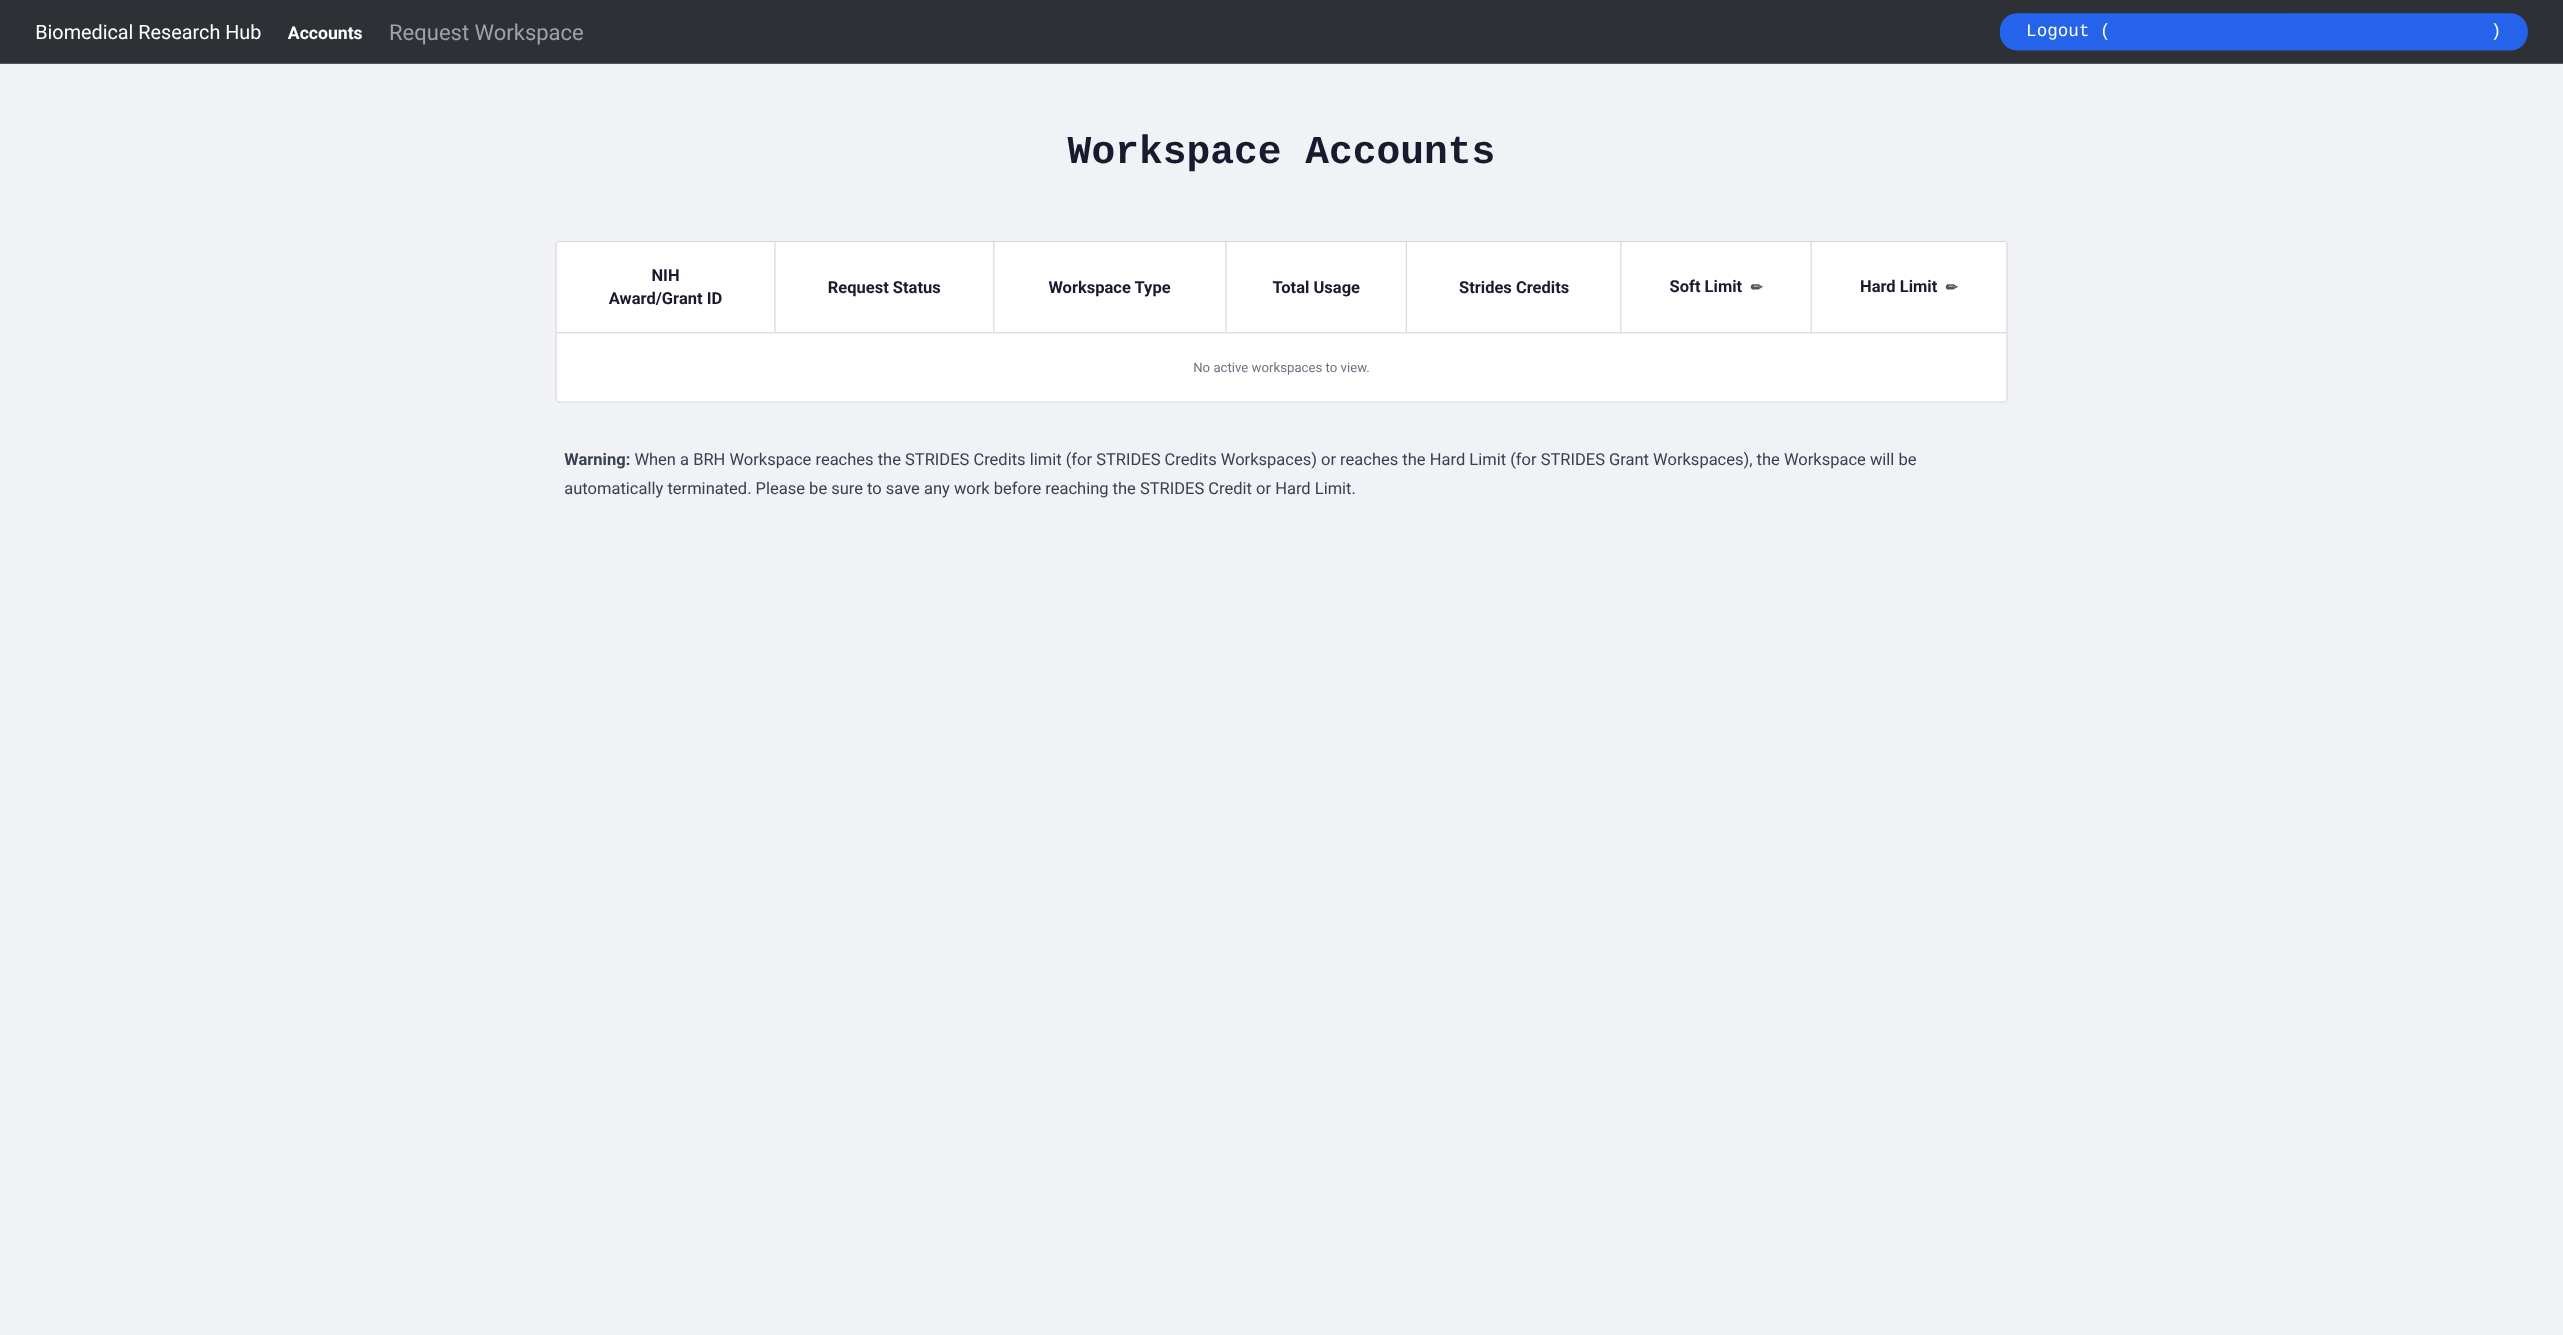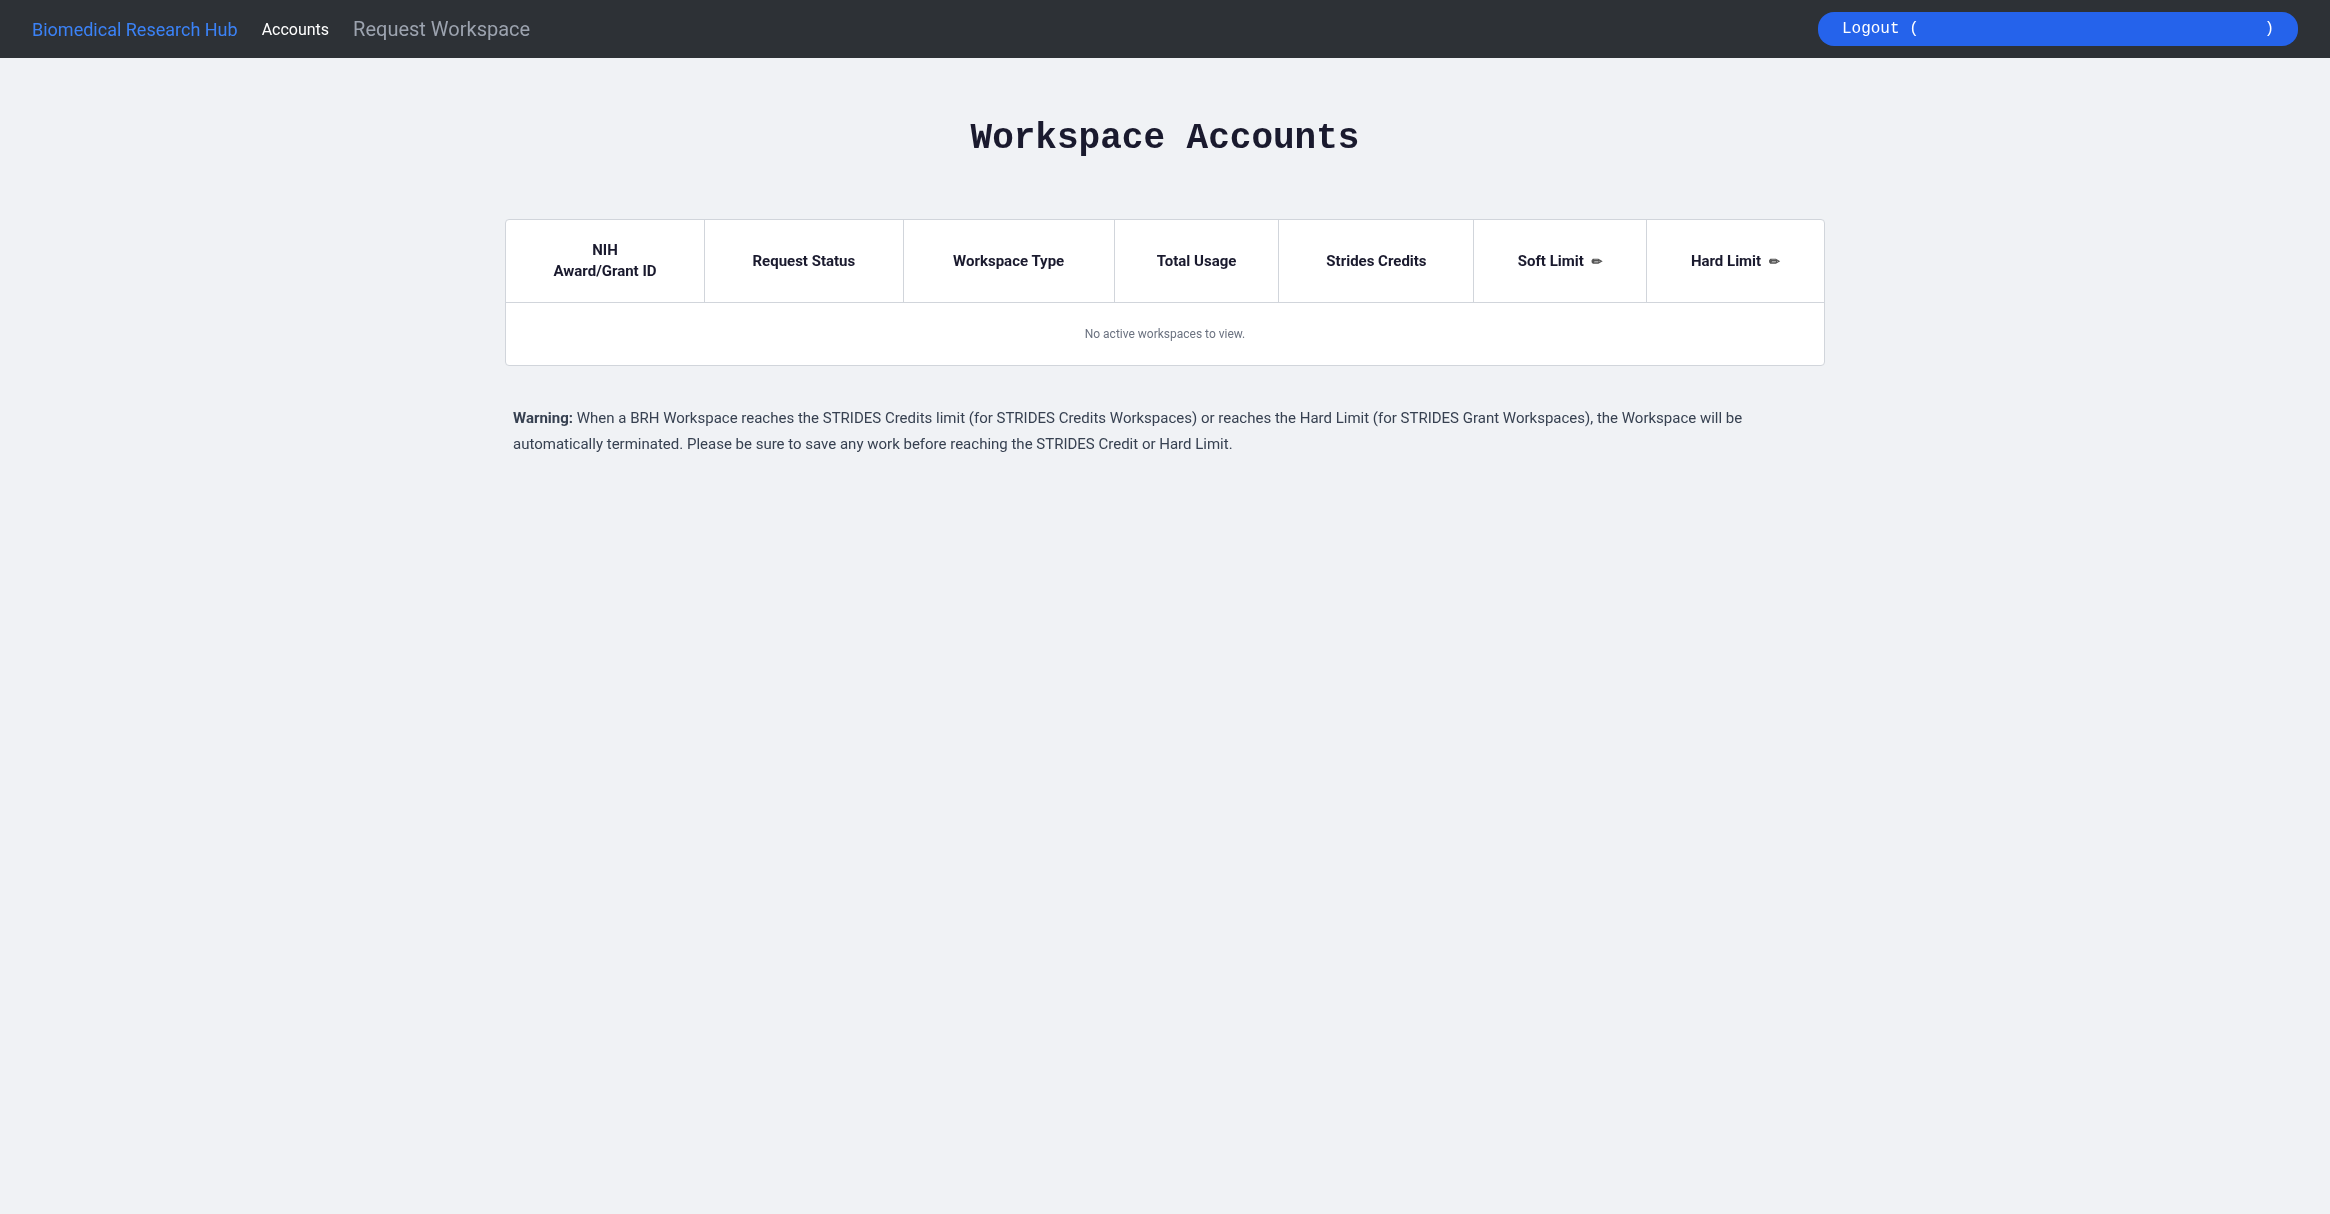--- a/index.html
+++ b/index.html
@@ -18,30 +18,30 @@
     nav {
       background-color: #2d3136;
       display: flex;
       align-items: center;
       padding: 0 32px;
       height: 58px;
       gap: 24px;
     }
 
     .nav-brand {
-      color: #3b82f6;
+      color: #ffffff;
       font-size: 18px;
       font-weight: 400;
       white-space: nowrap;
     }
 
     .nav-link {
       color: #ffffff;
       font-size: 16px;
-      font-weight: 400;
+      font-weight: 700;
       text-decoration: none;
       cursor: pointer;
     }
 
     .nav-link-secondary {
       color: #9ca3af;
       font-size: 20px;
       font-weight: 400;
       text-decoration: none;
       cursor: pointer;

